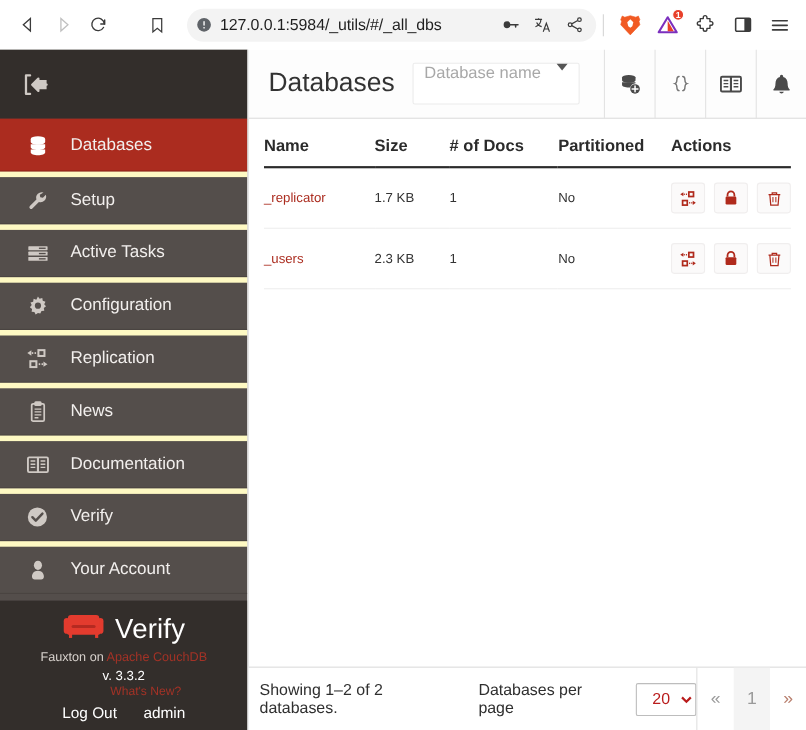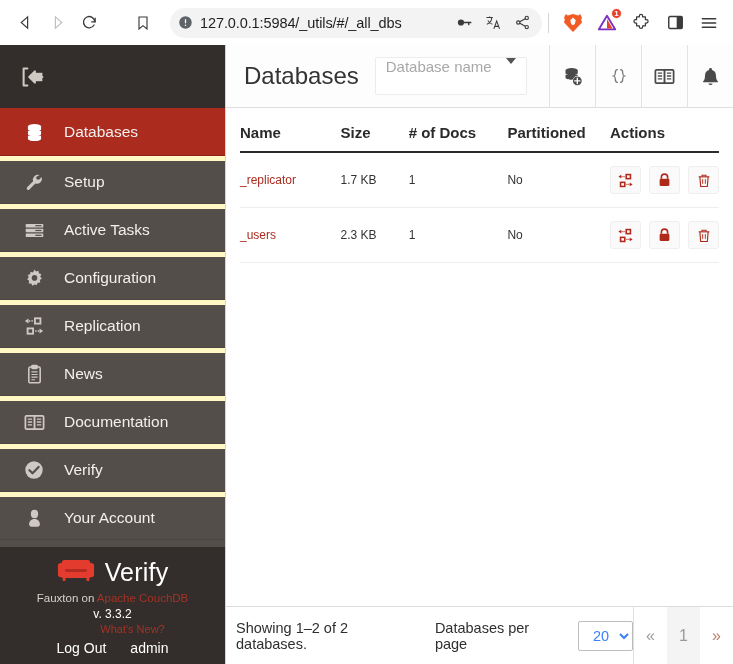--- a/index.html
+++ b/index.html
@@ -256,21 +256,21 @@
     color: #2f2f2f;
     flex: 1;
   }
   .per-page-select {
     border: 1px solid #bdbdbd;
     border-radius: 2px;
     height: 30px;
     padding: 0 6px 0 10px;
     font-size: 14.5px;
     font-family: "Liberation Sans", sans-serif;
-    color: #3b82f6;
+    color: #b91c1c;
     background: #fff;
   }
   .pagination {
     display: flex;
     align-items: stretch;
     height: 58px;
     border-left: 1px solid #e0e0e0;
   }
   .pg {
     width: 33px;

